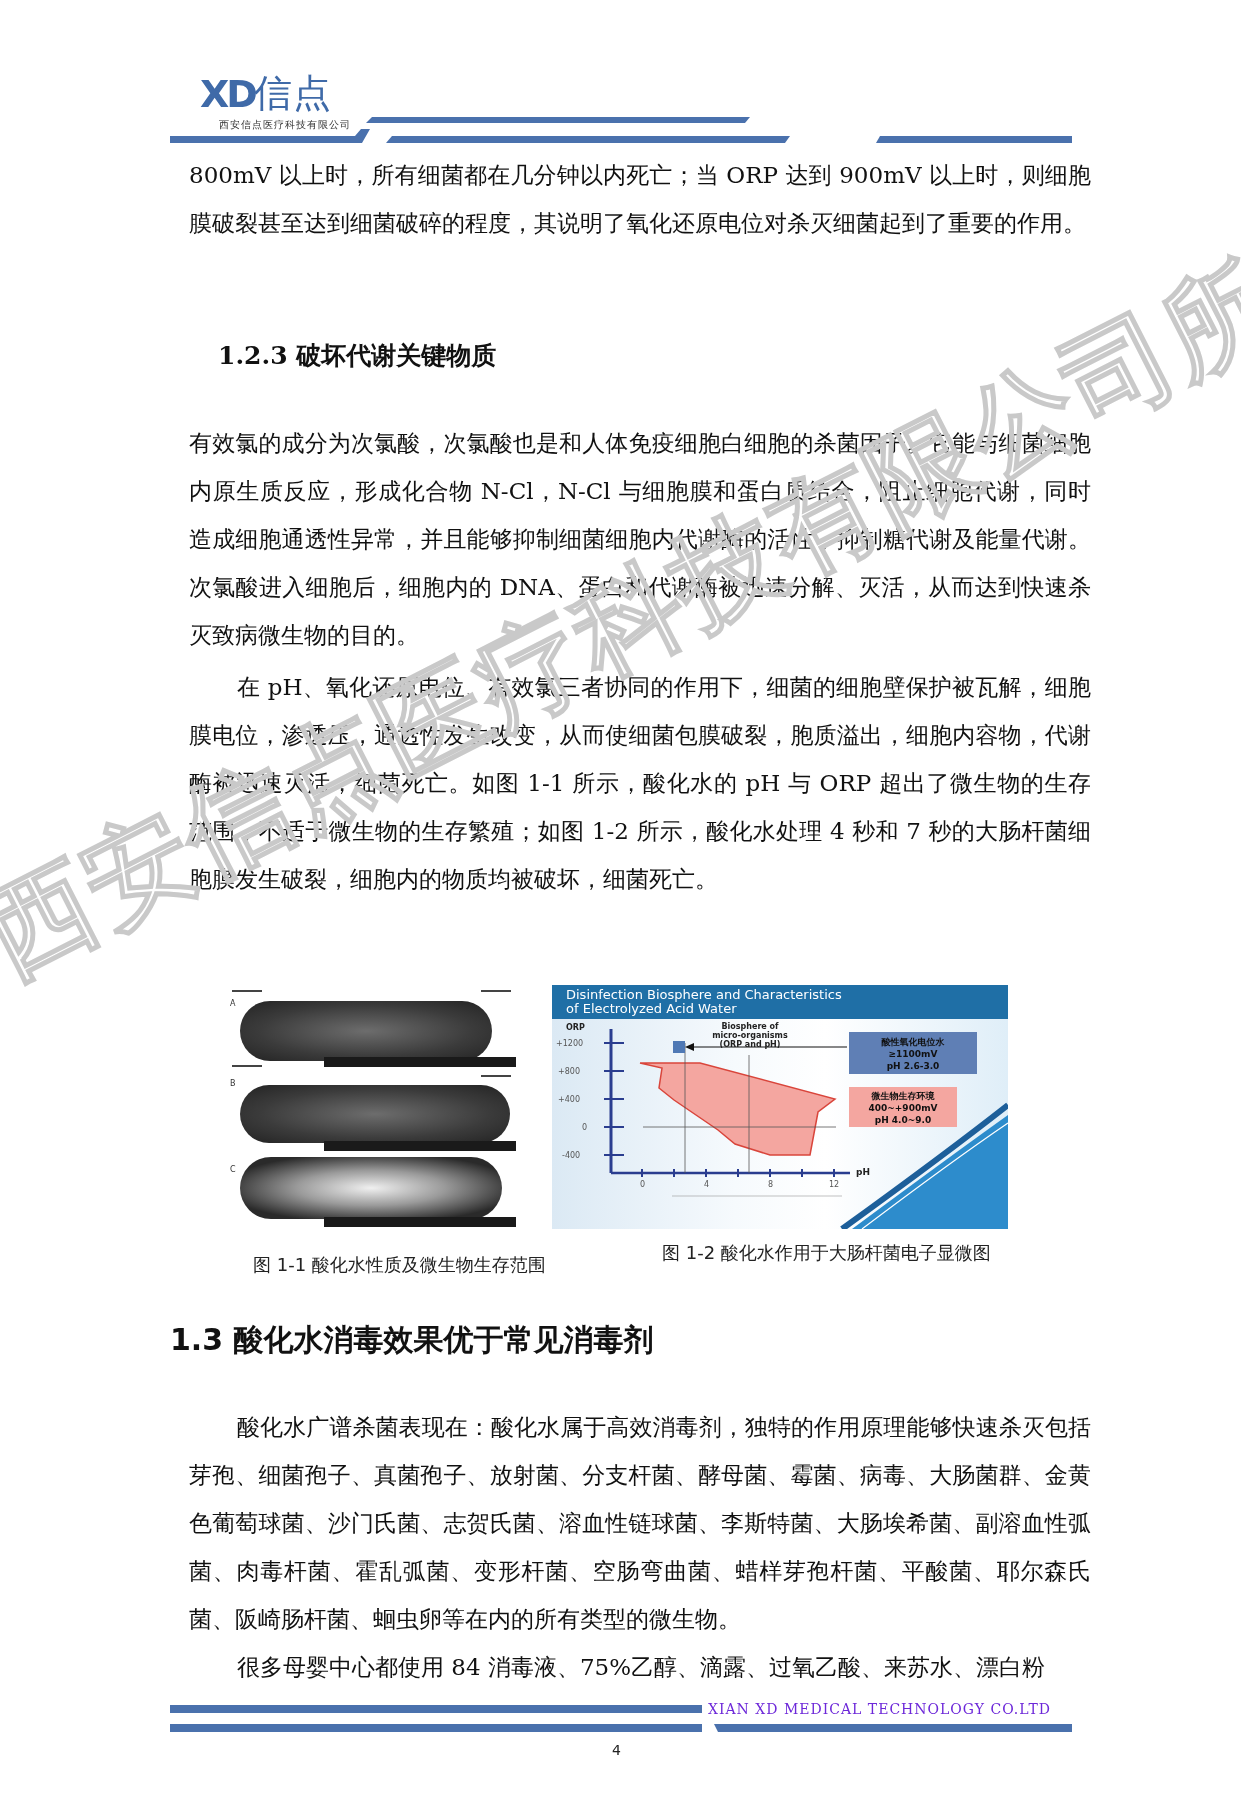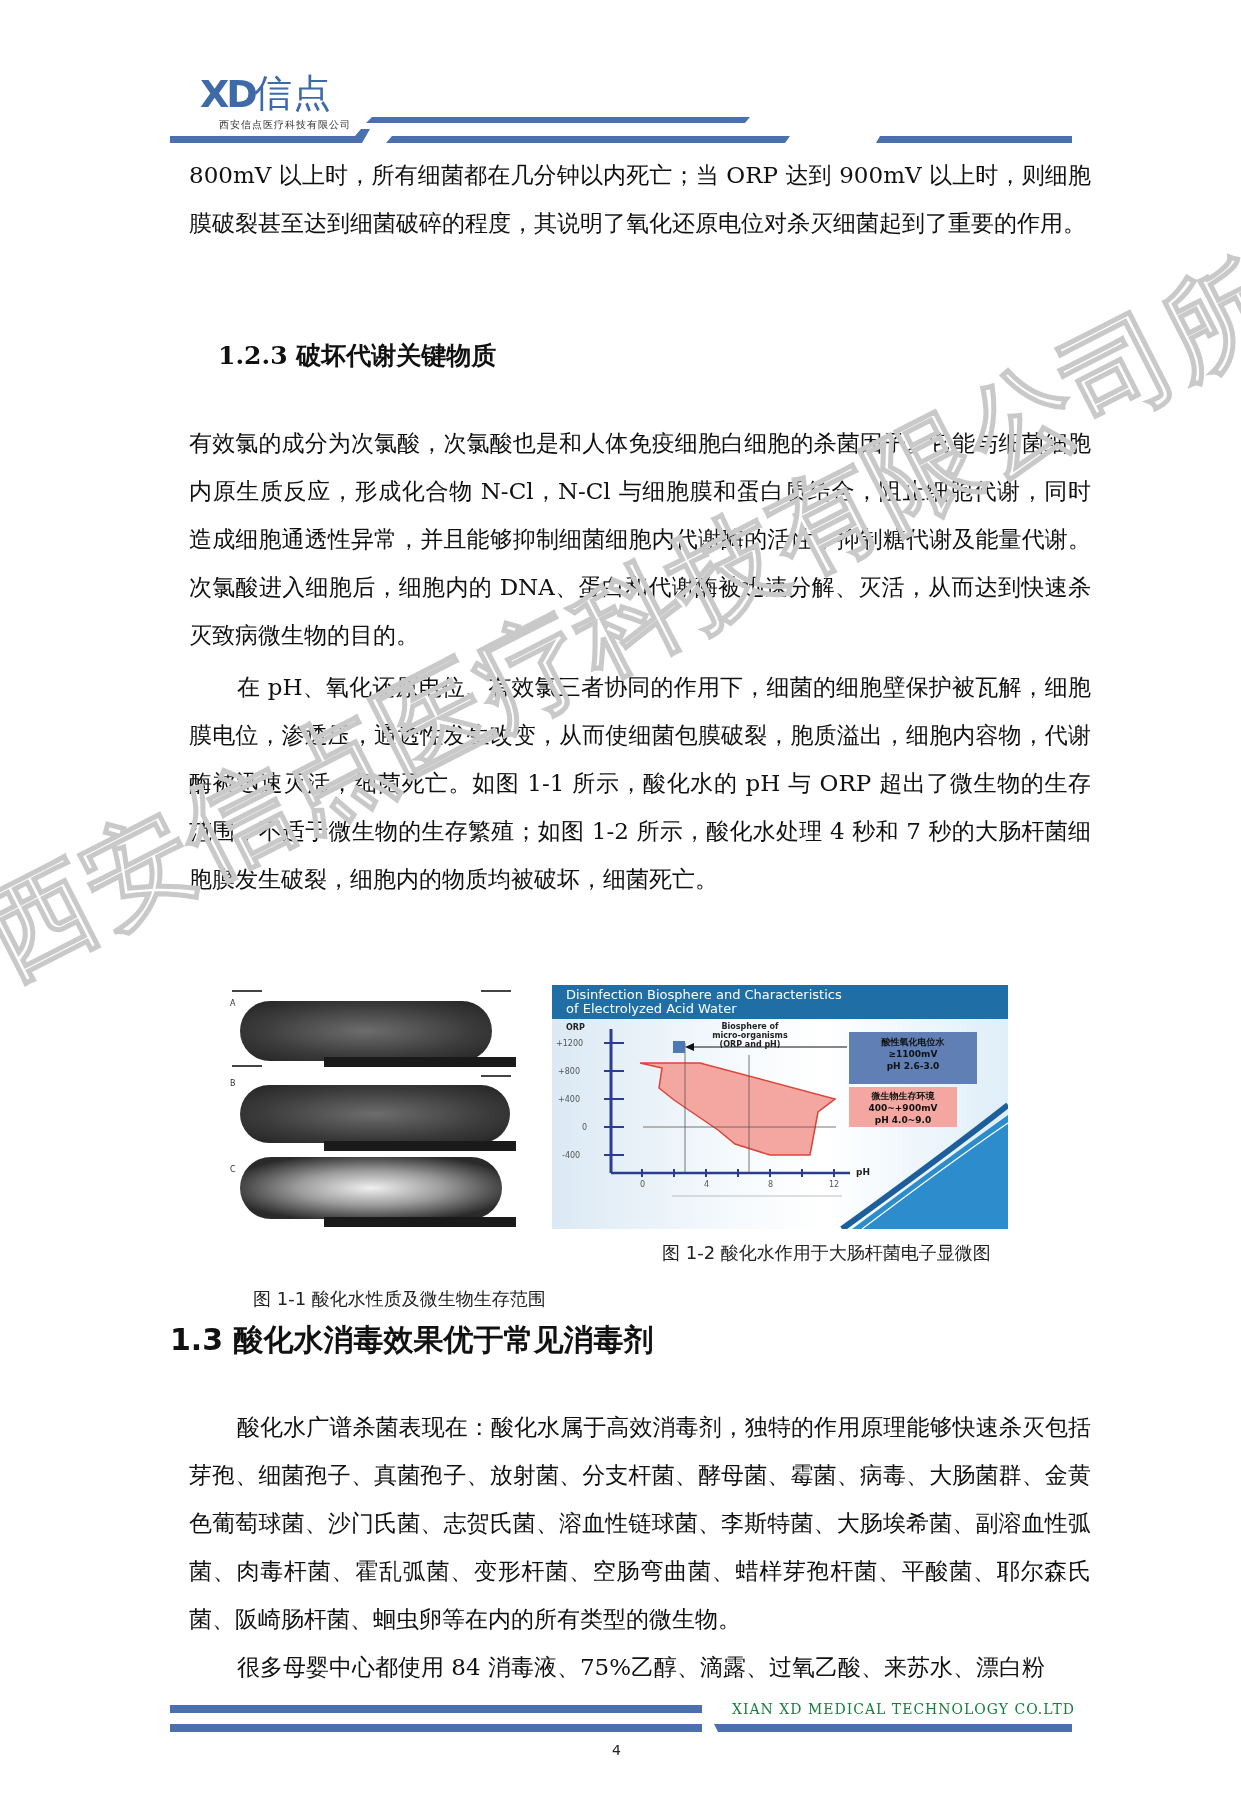--- a/index.html
+++ b/index.html
@@ -35,21 +35,21 @@
         line-height:14px;padding:3px 0 0 14px;box-sizing:border-box;}
   .chart-lbl{position:absolute;font-family:"DejaVu Sans","Liberation Sans",sans-serif;
         font-size:8px;color:#555;}
   .legend-box{position:absolute;font-family:"DejaVu Sans","Liberation Sans",sans-serif;
         font-size:9px;font-weight:bold;text-align:center;line-height:12px;color:#111;}
   
   .wm{left:-40px;top:880px;width:1400px;transform-origin:0 0;transform:rotate(-27deg);
       font-size:108px;font-family:"DejaVu Sans","Liberation Sans",sans-serif;
       color:rgba(255,255,255,0);-webkit-text-stroke:5px #c9c9c9;letter-spacing:2px;
       white-space:nowrap;pointer-events:none;}
-  .footer-en{left:732px;top:1701px;font-size:14px;color:#15803d;letter-spacing:1px;
+  .footer-en{left:708px;top:1701px;font-size:14px;color:#6d28d9;letter-spacing:1px;
       font-family:"DejaVu Serif","Liberation Serif",serif;}
   .page-num{left:612px;top:1742px;font-size:14px;color:#222;font-family:"DejaVu Sans","Liberation Sans",sans-serif;}
 </style>
 </head>
 <body>
 
 <div class="abs logo-mark">XD</div>
 <div class="abs logo-cn">信点</div>
 <div class="abs logo-sub">西安信点医疗科技有限公司</div>
 <div class="abs" style="left:0;top:0;">
@@ -133,33 +133,33 @@
   <span class="chart-lbl" style="left:88px;top:195px">0</span>
   <span class="chart-lbl" style="left:152px;top:195px">4</span>
   <span class="chart-lbl" style="left:216px;top:195px">8</span>
   <span class="chart-lbl" style="left:277px;top:195px">12</span>
   <span class="chart-lbl" style="left:304px;top:182px;font-weight:bold;color:#222;font-size:9px">pH</span>
   <div class="chart-lbl" style="left:138px;top:37px;width:120px;text-align:center;font-weight:bold;color:#222;line-height:9px">
     <div>Biosphere of</div>
     <div>micro-organisms</div>
     <div>(ORP and pH)</div>
   </div>
-  <div class="legend-box" style="left:297px;top:47px;width:128px;height:52px;background:#5f7fb5;padding-top:4px;box-sizing:border-box">
+  <div class="legend-box" style="left:297px;top:47px;width:128px;height:42px;background:#5f7fb5;padding-top:4px;box-sizing:border-box">
     <div>酸性氧化电位水</div>
     <div>≥1100mV</div>
     <div>pH 2.6-3.0</div>
   </div>
   <div class="legend-box" style="left:297px;top:102px;width:108px;height:40px;background:#f4a6a0;padding-top:3px;box-sizing:border-box">
     <div>微生物生存环境</div>
     <div>400~+900mV</div>
     <div>pH 4.0~9.0</div>
   </div>
 </div>
 
-<div class="abs caption" style="left:253px;top:1287px;">图 1-1    酸化水性质及微生物生存范围</div>
+<div class="abs caption" style="left:253px;top:1253px;">图 1-1    酸化水性质及微生物生存范围</div>
 <div class="abs caption" style="left:662px;top:1241px;">图 1-2  酸化水作用于大肠杆菌电子显微图</div>
 
 <div class="abs h2" style="top:1320px;">1.3  酸化水消毒效果优于常见消毒剂</div>
 
 <div class="abs p indent" style="top:1403px;">酸化水广谱杀菌表现在：酸化水属于高效消毒剂，独特的作用原理能够快速杀灭包括芽孢、细菌孢子、真菌孢子、放射菌、分支杆菌、酵母菌、霉菌、病毒、大肠菌群、金黄色葡萄球菌、沙门氏菌、志贺氏菌、溶血性链球菌、李斯特菌、大肠埃希菌、副溶血性弧菌、肉毒杆菌、霍乱弧菌、变形杆菌、空肠弯曲菌、蜡样芽孢杆菌、平酸菌、耶尔森氏菌、阪崎肠杆菌、蛔虫卵等在内的所有类型的微生物。</div>
 
 <div class="abs p indent" style="top:1643px;white-space:nowrap;">很多母婴中心都使用 84 消毒液、75%乙醇、滴露、过氧乙酸、来苏水、漂白粉</div>
 
 <div class="abs wm">西安信点医疗科技有限公司所有</div>
 

